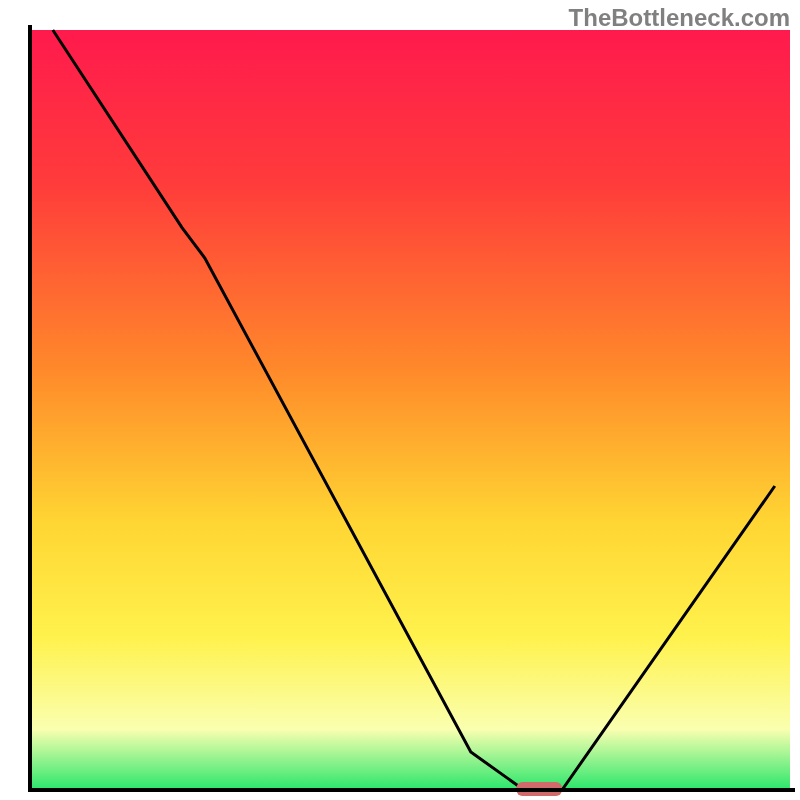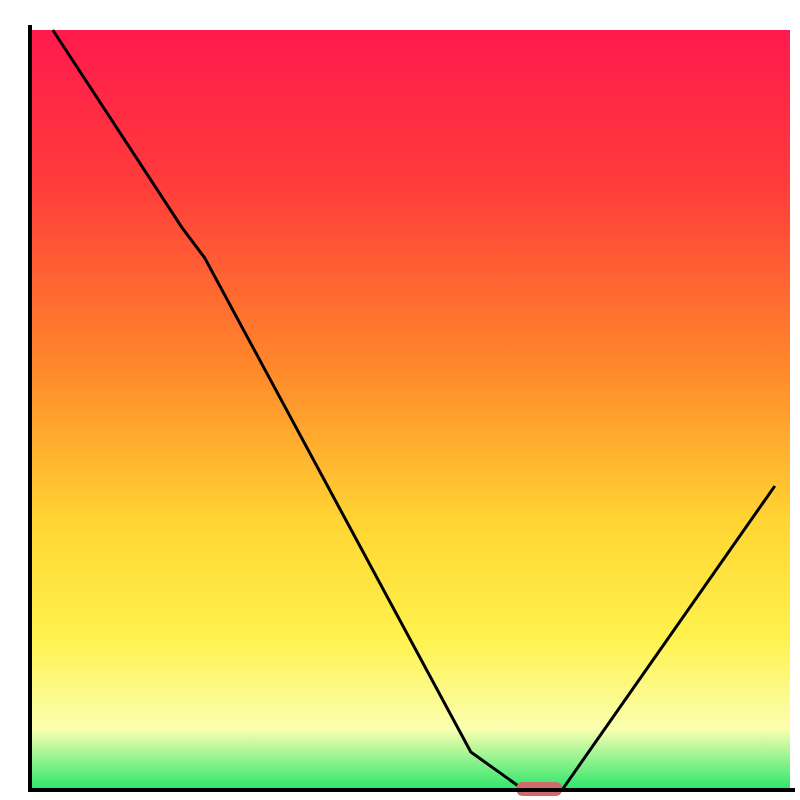--- a/index.html
+++ b/index.html
@@ -25,20 +25,21 @@
     z-index: 10;
   }
   svg {
     display: block;
   }
 </style>
 </head>
 <body>
 
 <div class="container">
+  <div class="watermark">TheBottleneck.com</div>
   <svg id="chart-svg" width="800" height="800">
     <defs>
       <linearGradient id="bg-grad" x1="0" y1="0" x2="0" y2="1">
           <stop offset="0%" stop-color="#ff1a4d"></stop>
           <stop offset="20%" stop-color="#ff3b3b"></stop>
           <stop offset="45%" stop-color="#ff8a2a"></stop>
           <stop offset="65%" stop-color="#ffd633"></stop>
           <stop offset="80%" stop-color="#fff24d"></stop>
           <stop offset="92%" stop-color="#faffb0"></stop>
           <stop offset="100%" stop-color="#2ae66b"></stop>

